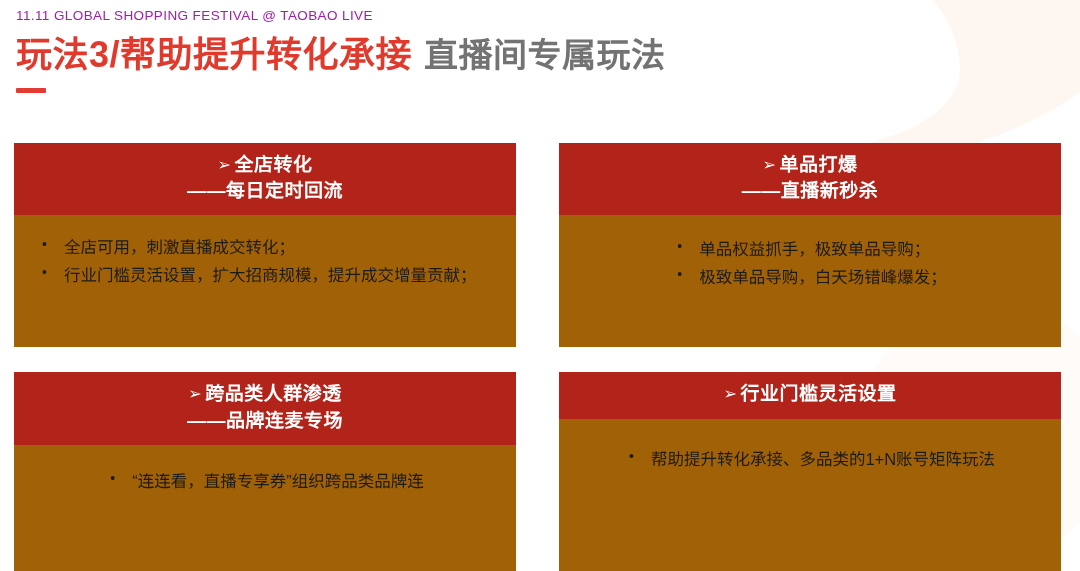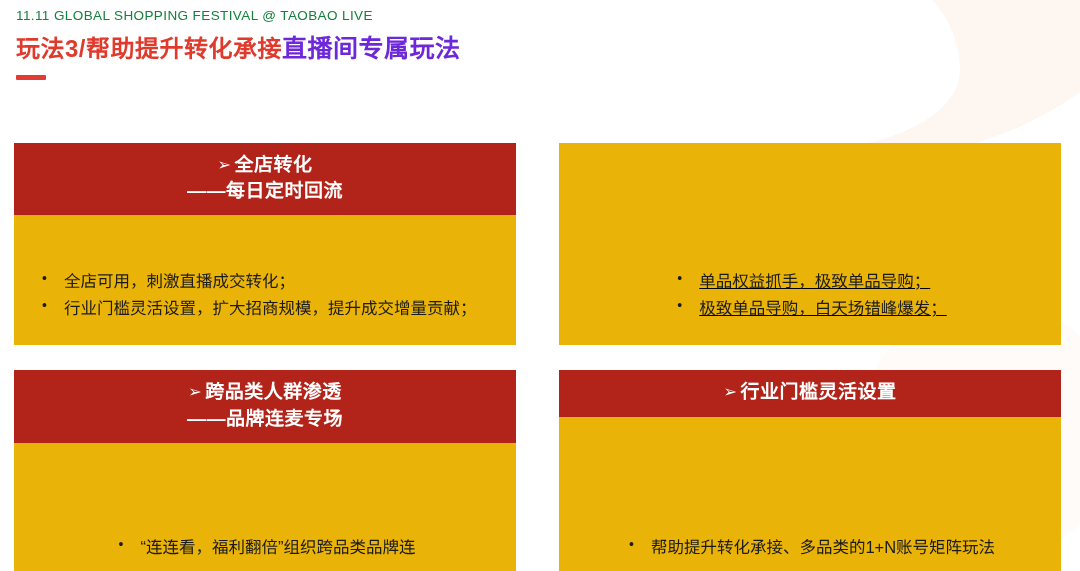--- a/index.html
+++ b/index.html
@@ -57,41 +57,42 @@
   
   #page-header {
     position: absolute;
     left: 16px;
     top: 8px;
     z-index: 2;
   }
   #eyebrow {
     font-size: 13.5px;
     letter-spacing: .4px;
-    color: #15803d;
+    color: #a21caf;
     font-weight: 400;
     white-space: nowrap;
   }
   #title-row {
     display: flex;
     align-items: baseline;
     margin-top: 5px;
     white-space: nowrap;
   }
   #main-title {
-    font-size: 24px;
+    font-size: 36px;
     font-weight: bold;
     color: #e03a2d;
     letter-spacing: .5px;
     line-height: 1.15;
   }
   #sub-title {
-    font-size: 25px;
+    font-size: 34px;
     font-weight: bold;
-    color: #6d28d9;
+    color: #737373;
+    margin-left: 12px;
     letter-spacing: .5px;
   }
   #title-rule {
     width: 30px;
     height: 5px;
     background: #e23b34;
     margin-top: 11px;
     border-radius: 1px;
   }
 
@@ -101,21 +102,21 @@
     left: 14px;
     top: 143px;
     width: 1047px;
     display: grid;
     grid-template-columns: 502px 502px;
     column-gap: 43px;
     row-gap: 25px;
     z-index: 2;
   }
   .card {
-    background: #eab308;
+    background: #a16207;
     display: flex;
     flex-direction: column;
   }
   .card-header {
     background: #b2231a;
     color: #ffffff;
     text-align: center;
     padding: 9px 10px 11px;
     font-weight: bold;
     font-size: 19px;
@@ -126,21 +127,21 @@
   .arrow-glyph {
     font-size: 16px;
     vertical-align: 1px;
     margin-right: 3px;
   }
   .card-body {
     flex: 1;
     padding: 20px 24px 22px;
     display: flex;
     flex-direction: column;
-    justify-content: flex-end;
+    justify-content: flex-start;
     border-radius: 23px;
   }
   .card-body.centered { align-items: center; }
   .bullet-list {
     list-style: none;
     margin: 0;
     padding: 0;
     font-size: 16.5px;
     color: #1b1b1b;
     line-height: 1.52;
@@ -158,21 +159,21 @@
     left: 4px;
     top: -1px;
     font-size: 14px;
     color: #1b1b1b;
   }
   .bullet-list.center-block li { text-align: center; }
   .bullet-list.center-block li .wrap-2 { display: block; }
 
   
   .card-tl .card-body { min-height: 88px; }
-  .card-tr .card-body { min-height: 88px; padding-top: 22px; text-decoration: underline; }
+  .card-tr .card-body { min-height: 88px; padding-top: 22px; }
   .card-tr .bullet-list { margin: 0 auto; }
   .card-bl .card-body, .card-br .card-body { min-height: 95px; }
   .card-bl .bullet-list, .card-br .bullet-list { margin: 0 auto; }
   .card-br .card-body { padding-top: 28px; }
   .card-bl .card-body { padding-top: 24px; }
 </style>
 </head>
 <body>
 
 <div id="bg-decor">
@@ -199,36 +200,40 @@
     </div>
     <div class="card-body">
       <ul class="bullet-list">
         <li>全店可用，刺激直播成交转化；</li>
         <li>行业门槛灵活设置，扩大招商规模，提升成交增量贡献；</li>
       </ul>
     </div>
   </div>
 
   <div class="card card-tr">
+    <div class="card-header">
+      <span class="arrow-glyph">➢</span><span>单品打爆</span>
+      <span class="line-2">——直播新秒杀</span>
+    </div>
     <div class="card-body centered">
       <ul class="bullet-list">
         <li>单品权益抓手，极致单品导购；</li>
         <li>极致单品导购，白天场错峰爆发；</li>
       </ul>
     </div>
   </div>
 
   <div class="card card-bl">
     <div class="card-header">
       <span class="arrow-glyph">➢</span><span>跨品类人群渗透</span>
       <span class="line-2">——品牌连麦专场</span>
     </div>
     <div class="card-body centered">
       <ul class="bullet-list center-block">
-        <li><span>“连连看，福利翻倍”组织跨品类品牌连</span></li>
+        <li><span>“连连看，直播专享券”组织跨品类品牌连</span></li>
       </ul>
     </div>
   </div>
 
   <div class="card card-br">
     <div class="card-header">
       <span class="arrow-glyph">➢</span><span>行业门槛灵活设置</span>
     </div>
     <div class="card-body centered">
       <ul class="bullet-list">

